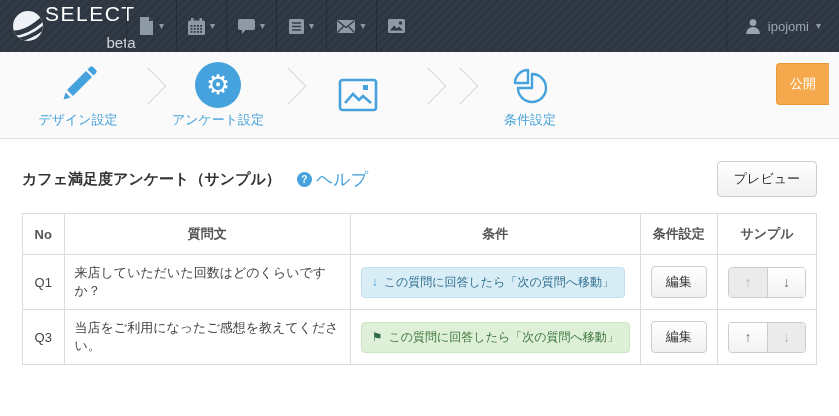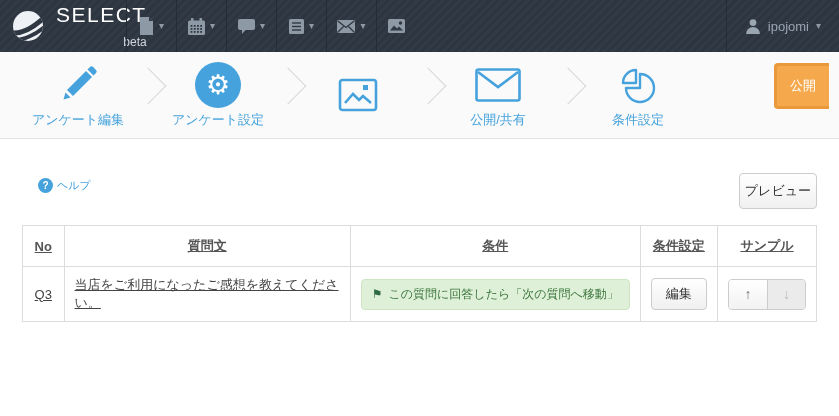--- a/index.html
+++ b/index.html
@@ -7,24 +7,24 @@
   body {
     font-family:"Liberation Sans","DejaVu Sans",sans-serif;
     background:#fff; overflow:hidden; color:#333;
   }
 
   
   .navbar {
     height:52px; background:#2e3742; display:flex; align-items:stretch;
     background-image:repeating-linear-gradient(135deg, rgba(255,255,255,.015) 0 3px, rgba(0,0,0,.03) 3px 6px);
   }
-  .brand { display:flex; align-items:center; gap:12px; padding:8px 12px; width:126px; }
+  .brand { display:flex; align-items:center; gap:1px; padding:8px 12px; width:126px; }
   .brand-txt { display:flex; flex-direction:column; align-items:flex-end; line-height:1; }
   .brand-name { color:#fff; font-size:21px; letter-spacing:1.5px; font-weight:normal; }
-  .brand-sub { color:#cfd6dd; font-size:12px; margin-top:11px; }
+  .brand-sub { color:#cfd6dd; font-size:15px; margin-top:11px; }
   .nav-group {
     width:50px; border-left:1px solid #242d37; display:flex; align-items:center;
     justify-content:center; gap:5px; cursor:pointer;
   }
   .nav-group.narrow { width:40px; }
   .caret { color:#8e99a6; font-size:10px; line-height:1; }
   .nav-spacer { flex:1; }
   .nav-user {
     border-left:1px solid #242d37; display:flex; align-items:center; gap:7px;
     padding:0 18px; color:#9aa5b2; font-size:13px; cursor:pointer;
@@ -40,45 +40,45 @@
   .step-label { font-size:13px; color:#45a2dc; white-space:nowrap; margin-top:2px; }
   .step-circle {
     width:46px; height:46px; border-radius:50%; background:#45a2dc; color:#fff;
     display:flex; align-items:center; justify-content:center; font-size:27px; line-height:1;
   }
   .chev {
     width:26px; height:26px; border-top:1px solid #d7d7d7; border-right:1px solid #d7d7d7;
     transform:rotate(45deg); margin:0 3px 19px 3px; flex:none;
   }
   .publish { margin-left:auto; display:flex; align-self:flex-start; margin-top:11px; }
-  .pub-btn { font-size:13px; padding:11px 13px; cursor:pointer; border:3px solid #000000; background:#fff; color:#333; }
+  .pub-btn { font-size:13px; padding:11px 13px; cursor:pointer; border:1px solid #000000; background:#fff; color:#333; }
   .pub-btn.on {
     background:#f5a94c; border-color:#e9993a; color:#fff;
     border-radius:4px 0 0 4px; border-right:none;
   }
   .pub-btn.off { border-radius:0 4px 4px 0; box-shadow:0 1px 1px rgba(0,0,0,.05); }
 
   
   .content { padding:16px 22px 0; }
   .title-row { display:flex; align-items:center; margin:6px 0 16px; }
   .page-title { font-size:15px; font-weight:bold; color:#333; }
   .help { display:inline-flex; align-items:center; gap:4px; margin-left:16px; cursor:pointer; text-decoration:none; }
   .help-q {
     width:15px; height:15px; border-radius:50%; background:#45a2dc; color:#fff;
     font-size:10px; font-weight:bold; display:flex; align-items:center; justify-content:center;
   }
-  .help-label { color:#45a2dc; font-size:11px; }
+  .help-label { color:#45a2dc; font-size:17px; }
   .btn {
     background:linear-gradient(#fff,#f0f0f0); border:1px solid #ccc; border-radius:4px;
     color:#333; cursor:pointer; font-family:inherit;
   }
-  .preview-btn { margin-left:auto; font-size:13px; padding:8px 5px;margin-top:12px; }
+  .preview-btn { margin-left:auto; font-size:13px; padding:8px 16px; }
 
   table.qtable { width:100%; border-collapse:collapse; }
-  .qtable th, .qtable td { border:1px solid #dcdcdc;text-decoration:underline; }
+  .qtable th, .qtable td { border:1px solid #dcdcdc; }
   .qtable th { font-size:13px; color:#555; font-weight:bold; padding:11px 6px; text-align:center; background:#fff; }
   .qtable td { font-size:13px; color:#444; padding:9px 10px; height:48px; }
   .td-no { text-align:center; color:#555; }
   .td-center { text-align:center; }
   .badge {
     display:inline-flex; align-items:center; gap:6px; font-size:12px;
     padding:6px 10px; border-radius:4px; white-space:nowrap;
   }
   .badge-blue { background:#d9edf7; border:1px solid #c2e1f0; color:#31708f; }
   .badge-blue .b-ic { color:#4698d4; font-weight:bold; }
@@ -216,21 +216,21 @@
   <div class="step">
     <span class="step-icon-box">
       <svg width="42" height="42" viewBox="0 0 42 42">
         <g fill="#45a2dc">
           <path d="M29 7 l6 6 -19 19 -6 -6 z"></path>
           <path d="M8.5 28.5 l5 5 -7 2 z"></path>
           <path d="M30.5 5.5 l6 6 2.5-2.5 a2.2 2.2 0 0 0 0-3.1 l-2.9-2.9 a2.2 2.2 0 0 0 -3.1 0 z"></path>
         </g>
       </svg>
     </span>
-    <span class="step-label">アンケート編集</span>
+    <span class="step-label">デザイン設定</span>
   </div>
 
   <div class="chev"></div>
 
   <div class="step">
     <span class="step-icon-box">
       <span class="step-circle">
           <span>⚙</span>
         </span>
     </span>
@@ -244,29 +244,20 @@
       <svg width="42" height="40" viewBox="0 0 42 40">
         <rect x="3" y="5" width="36" height="30" rx="2.5" fill="none" stroke="#45a2dc" stroke-width="2.6"></rect>
         <rect x="26" y="10" width="5" height="5" fill="#45a2dc"></rect>
         <path d="M8 28 l8-9 6 6 4-4 8 7" fill="none" stroke="#45a2dc" stroke-width="2.6"></path>
       </svg>
     </span>
   </div>
 
   <div class="chev"></div>
 
-  <div class="step">
-    <span class="step-icon-box">
-      <svg width="46" height="34" viewBox="0 0 46 34">
-        <rect x="1.5" y="1.5" width="43" height="31" rx="2" fill="none" stroke="#45a2dc" stroke-width="2.6"></rect>
-        <path d="M3 4 L23 19 L43 4" fill="none" stroke="#45a2dc" stroke-width="2.6"></path>
-      </svg>
-    </span>
-    <span class="step-label">公開/共有</span>
-  </div>
 
   <div class="chev"></div>
 
   <div class="step">
     <span class="step-icon-box">
       <svg width="42" height="42" viewBox="0 0 42 42">
         <path d="M23 10 A14 14 0 1 1 9 24 L23 24 Z" fill="none" stroke="#45a2dc" stroke-width="2.4" stroke-linejoin="round"></path>
         <path d="M19 19 L19 6 A13 13 0 0 0 6 19 Z" fill="none" stroke="#45a2dc" stroke-width="2.4" stroke-linejoin="round"></path>
       </svg>
     </span>
@@ -274,20 +265,21 @@
   </div>
 
   <div class="publish">
     <button class="pub-btn on">公開</button>
   </div>
 </div>
 
 <div class="content">
 
   <div class="title-row">
+    <span class="page-title">カフェ満足度アンケート（サンプル）</span>
     <a class="help">
       <span class="help-q">?</span>
       <span class="help-label">ヘルプ</span>
     </a>
     <button class="btn preview-btn">プレビュー</button>
   </div>
 
   <table class="qtable">
     <colgroup>
       <col style="width:42px">
@@ -300,20 +292,39 @@
       <tr>
         <th>No</th>
         <th>質問文</th>
         <th>条件</th>
         <th>条件設定</th>
         <th>サンプル</th>
       </tr>
     </thead>
     <tbody>
 
+      <tr>
+        <td class="td-no">Q1</td>
+        <td>来店していただいた回数はどのくらいですか？</td>
+        <td>
+          <span class="badge badge-blue">
+            <span class="b-ic">↓</span>
+            <span>この質問に回答したら「次の質問へ移動」</span>
+          </span>
+        </td>
+        <td class="td-center">
+          <button class="btn edit-btn">編集</button>
+        </td>
+        <td class="td-center">
+          <span class="order-group">
+            <button class="order-btn disabled">↑</button>
+            <button class="order-btn">↓</button>
+          </span>
+        </td>
+      </tr>
 
 
       <tr>
         <td class="td-no">Q3</td>
         <td>当店をご利用になったご感想を教えてください。</td>
         <td>
           <span class="badge badge-green">
             <span class="b-ic">⚑</span>
             <span>この質問に回答したら「次の質問へ移動」</span>
           </span>

